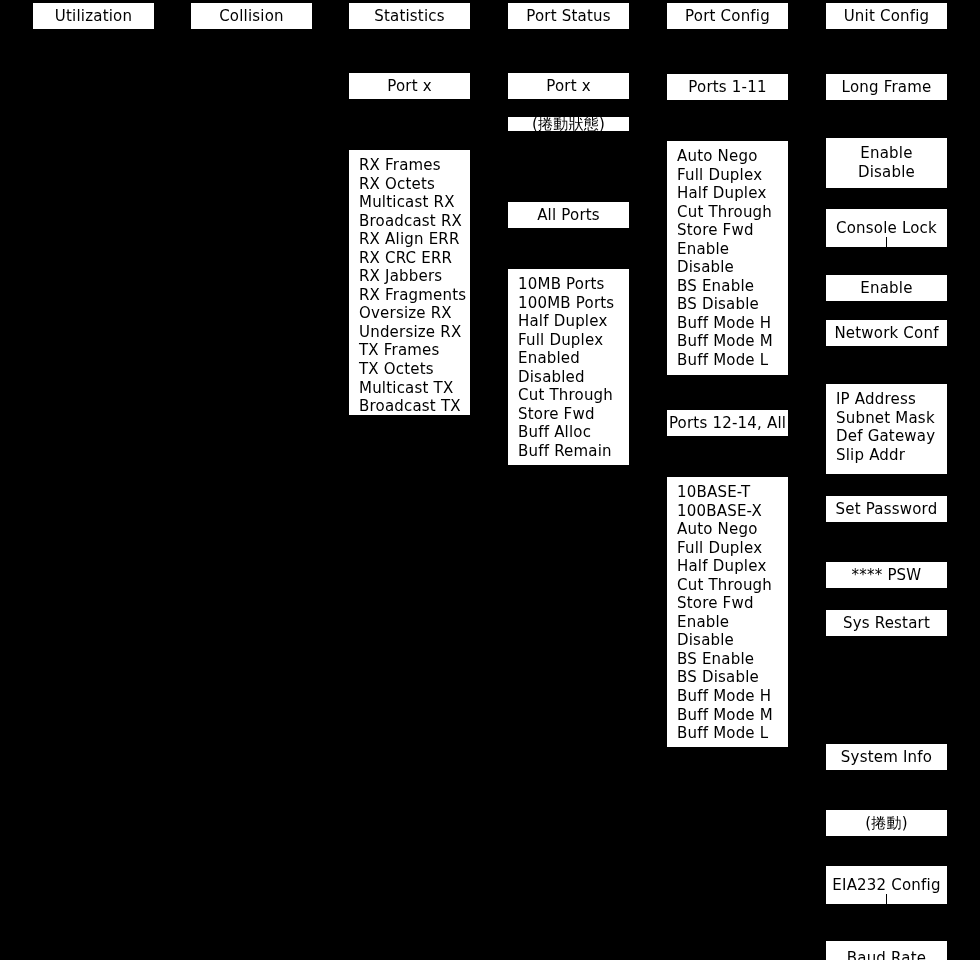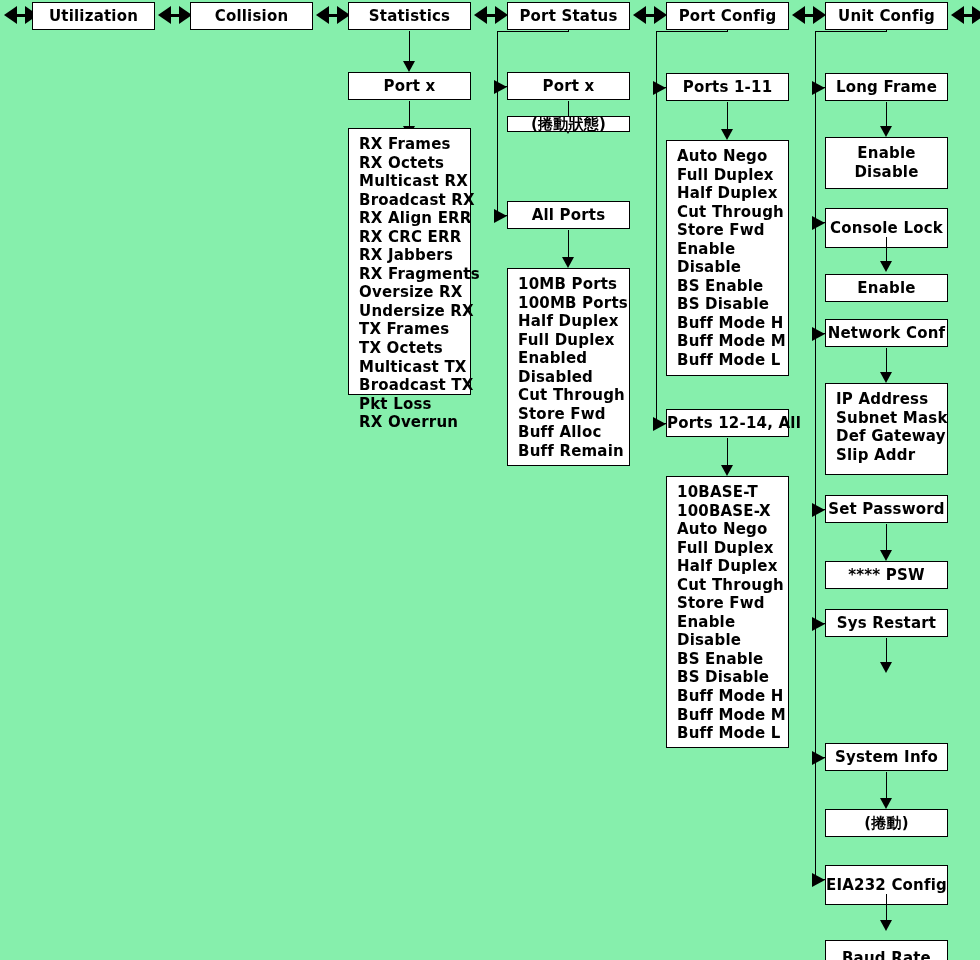--- a/index.html
+++ b/index.html
@@ -9,23 +9,22 @@
     background: #ffffff;
   }
   body {
     font-family: "DejaVu Sans", "Liberation Sans", sans-serif;
     color: #000000;
   }
   #canvas {
     position: relative;
     width: 980px;
     height: 960px;
-    background: #86efac;
+    background: #000000;
     overflow: hidden;
-    font-weight: bold;
   }
   .box {
     position: absolute;
     box-sizing: border-box;
     border: 1px solid #000000;
     background: #ffffff;
     display: flex;
     flex-direction: column;
     align-items: center;
     justify-content: center;
@@ -209,21 +208,21 @@
 
   <div class="box" style="left:348px; top:72px; width:123px; height:28px;">
     <span class="ctr">Port x</span>
   </div>
 
   <div class="downarrow" style="left:403px; top:101px; height:36px;">
     <div class="shaft" style="height:26px;"></div>
     <div class="head" style="top:25px;"></div>
   </div>
 
-  <div class="box listbox" style="left:348px; top:128px; width:123px; height:267px;">
+  <div class="box listbox" style="left:348px; top:149px; width:123px; height:267px;">
     <div class="li">RX Frames</div>
     <div class="li">RX Octets</div>
     <div class="li">Multicast RX</div>
     <div class="li">Broadcast RX</div>
     <div class="li">RX Align ERR</div>
     <div class="li">RX CRC ERR</div>
     <div class="li">RX Jabbers</div>
     <div class="li">RX Fragments</div>
     <div class="li">Oversize RX</div>
     <div class="li">Undersize RX</div>

